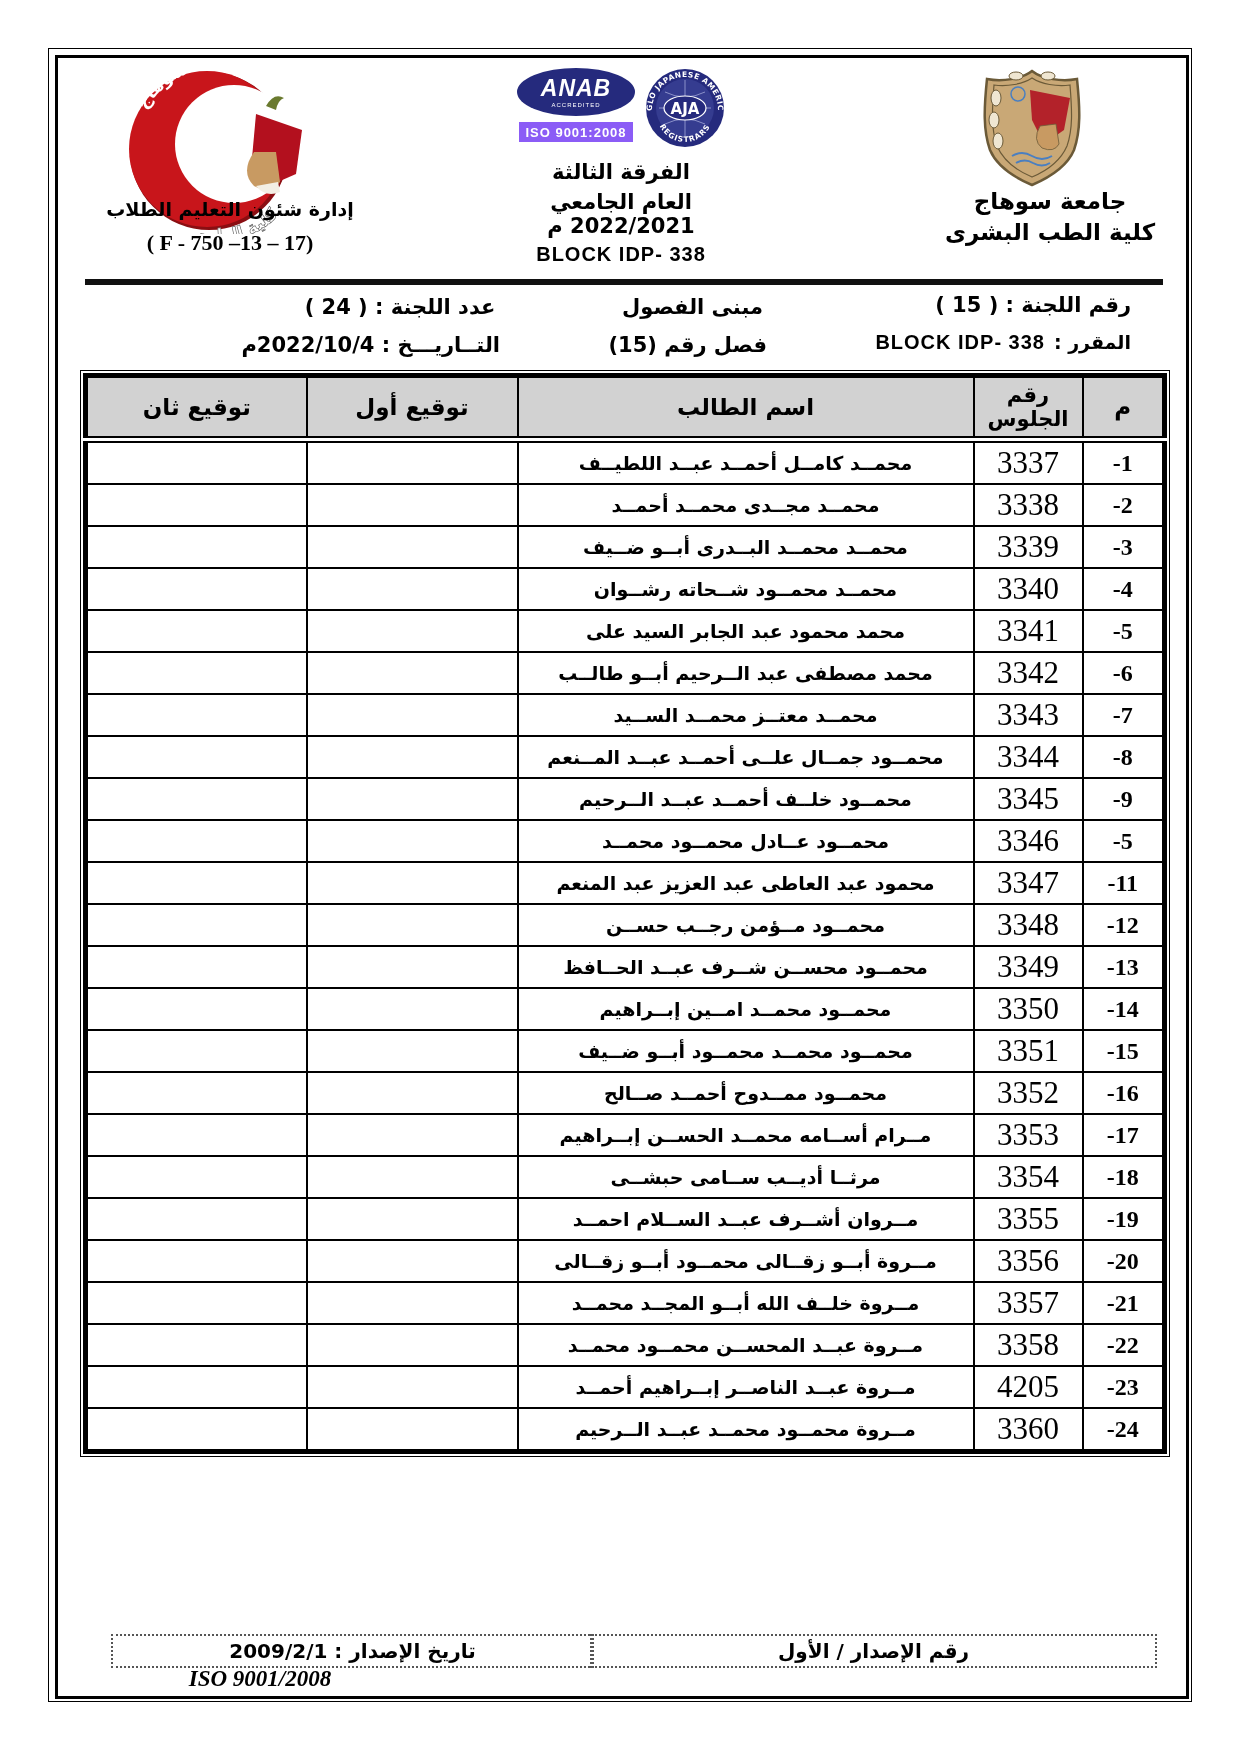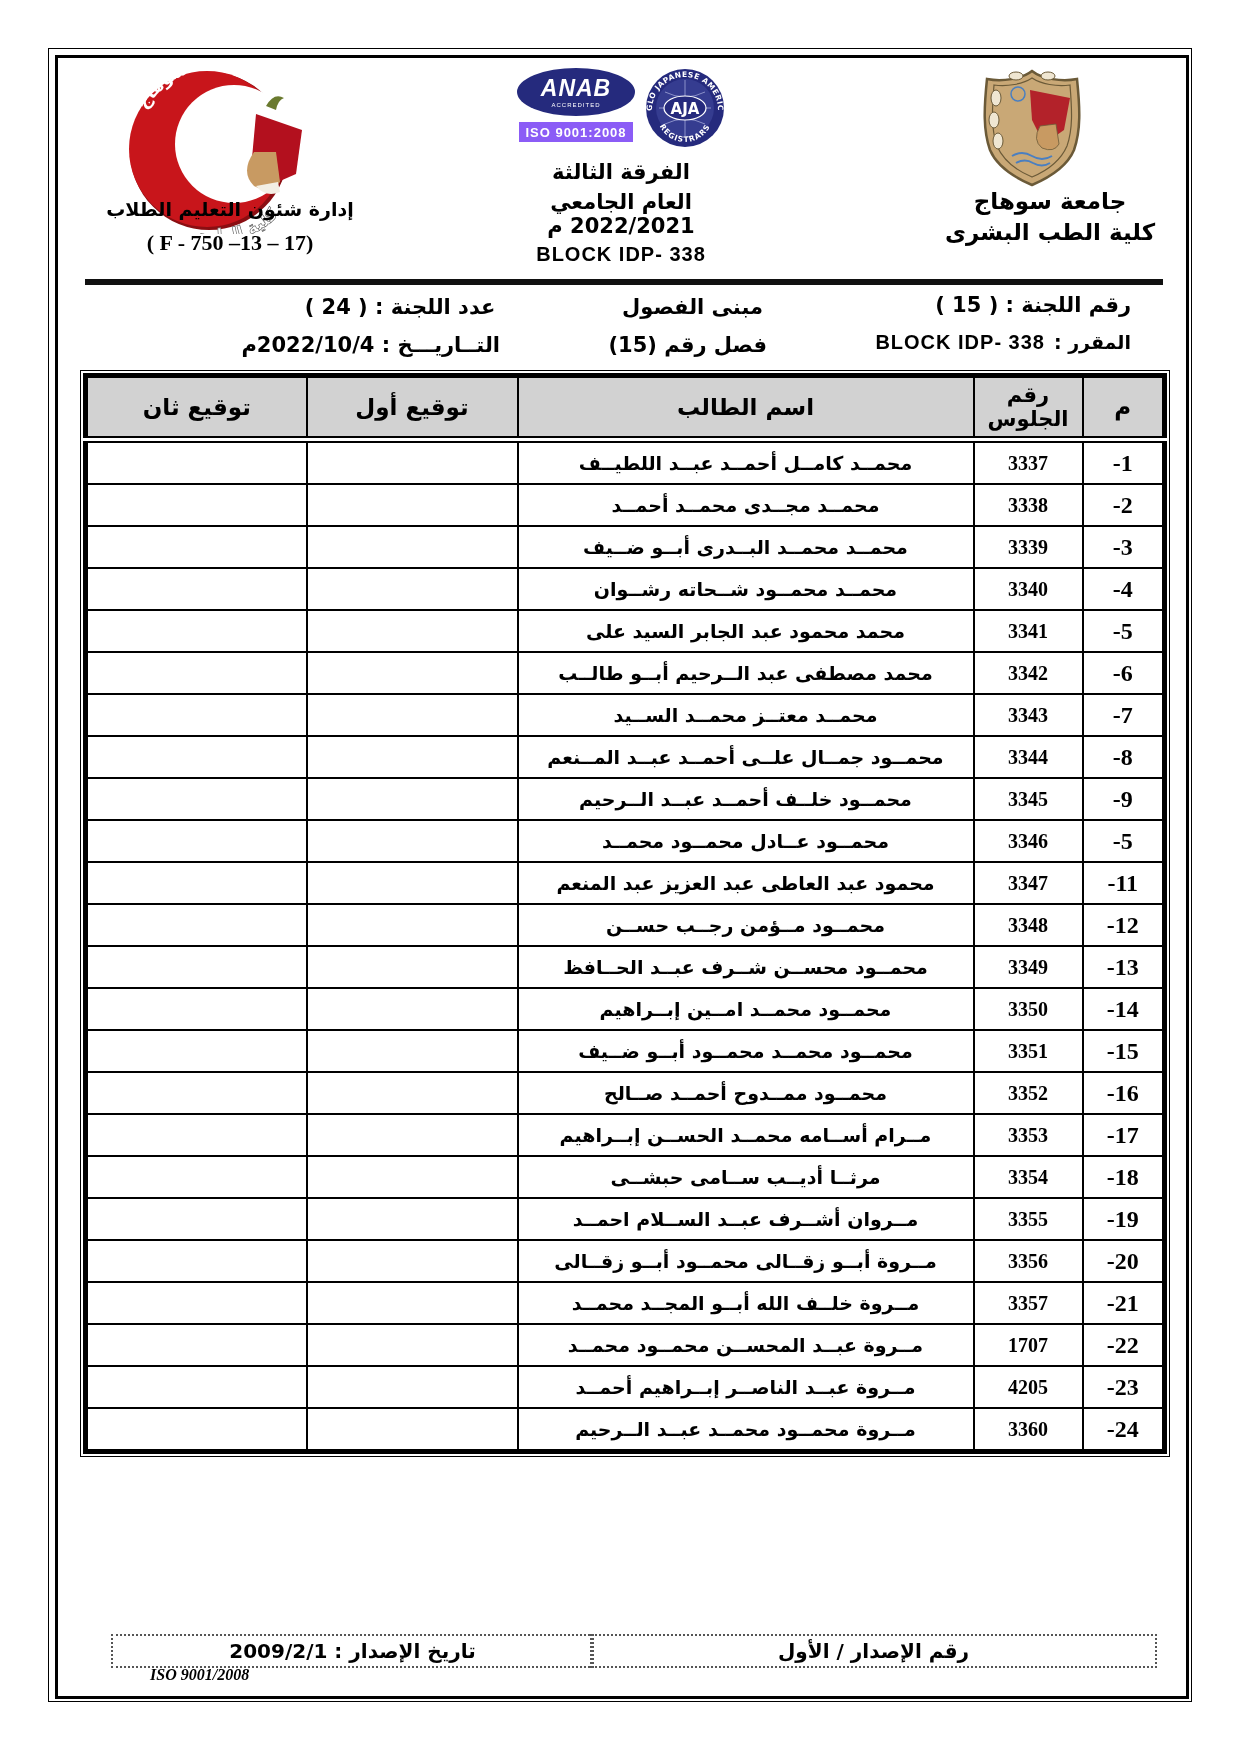--- a/index.html
+++ b/index.html
@@ -42,30 +42,30 @@
   .i-r2c{left:280px;top:333px;width:220px;text-align:center;}
 
   
   .att-table{left:83px;top:373px;width:1079px;border-collapse:collapse;table-layout:fixed;direction:rtl;
     border:5px solid #000;outline:1px solid #000;outline-offset:2px;background:#fff;}
   .att-table th,.att-table td{border:2px solid #000;padding:0;overflow:hidden;}
   .att-table thead th{background:#d2d2d2;height:58px;font-weight:bold;font-size:23px;border-bottom:7px double #000;line-height:1.15;}
   .att-table thead th.col-seat{font-size:21px;}
   .att-table tbody td{height:40px;text-align:center;vertical-align:middle;}
   td.col-no{direction:ltr;font-family:"Liberation Serif",serif;font-weight:bold;font-size:24px;}
-  td.col-seat{font-family:"Liberation Serif",serif;font-weight:bold;font-size:20px;margin-left:30px;}
+  td.col-seat{font-family:"Liberation Serif",serif;font-weight:normal;font-size:31px;margin-left:30px;}
   td.col-name{font-weight:bold;font-size:19px;white-space:nowrap;}
 
   
   .foot-box{top:1634px;height:30px;border:2px dotted #555;display:flex;align-items:center;justify-content:center;
     font-weight:bold;font-size:20px;direction:rtl;}
   .foot-box-right{left:590px;width:563px;}
   .foot-box-left{left:111px;width:479px;}
-  .iso-line{left:150px;top:1666px;width:220px;text-align:left;font-family:"Liberation Serif",serif;
-    font-style:italic;font-weight:bold;font-size:16px;direction:ltr;}
+  .iso-line{left:150px;top:1666px;width:220px;text-align:center;font-family:"Liberation Serif",serif;
+    font-style:italic;font-weight:bold;font-size:23px;direction:ltr;}
 
   svg text{font-family:"DejaVu Sans",sans-serif;}
 </style>
 </head>
 <body>
 
 <div class="abs page-border-outer"></div>
 <div class="abs page-border-inner"></div>
 
 <svg class="abs" style="left:106px;top:66px;" width="214" height="168" viewBox="0 0 214 168">
@@ -332,21 +332,21 @@
   <tr>
     <td class="col-no">-21</td>
     <td class="col-seat">3357</td>
     <td class="col-name">مــروة خلــف الله أبــو المجــد محمــد</td>
     <td class="col-sig1"></td>
     <td class="col-sig2"></td>
   </tr>
 
   <tr>
     <td class="col-no">-22</td>
-    <td class="col-seat">1707</td>
+    <td class="col-seat">3358</td>
     <td class="col-name">مــروة عبــد المحســن محمــود محمــد</td>
     <td class="col-sig1"></td>
     <td class="col-sig2"></td>
   </tr>
 
   <tr>
     <td class="col-no">-23</td>
     <td class="col-seat">4205</td>
     <td class="col-name">مــروة عبــد الناصــر إبــراهيم أحمــد</td>
     <td class="col-sig1"></td>

